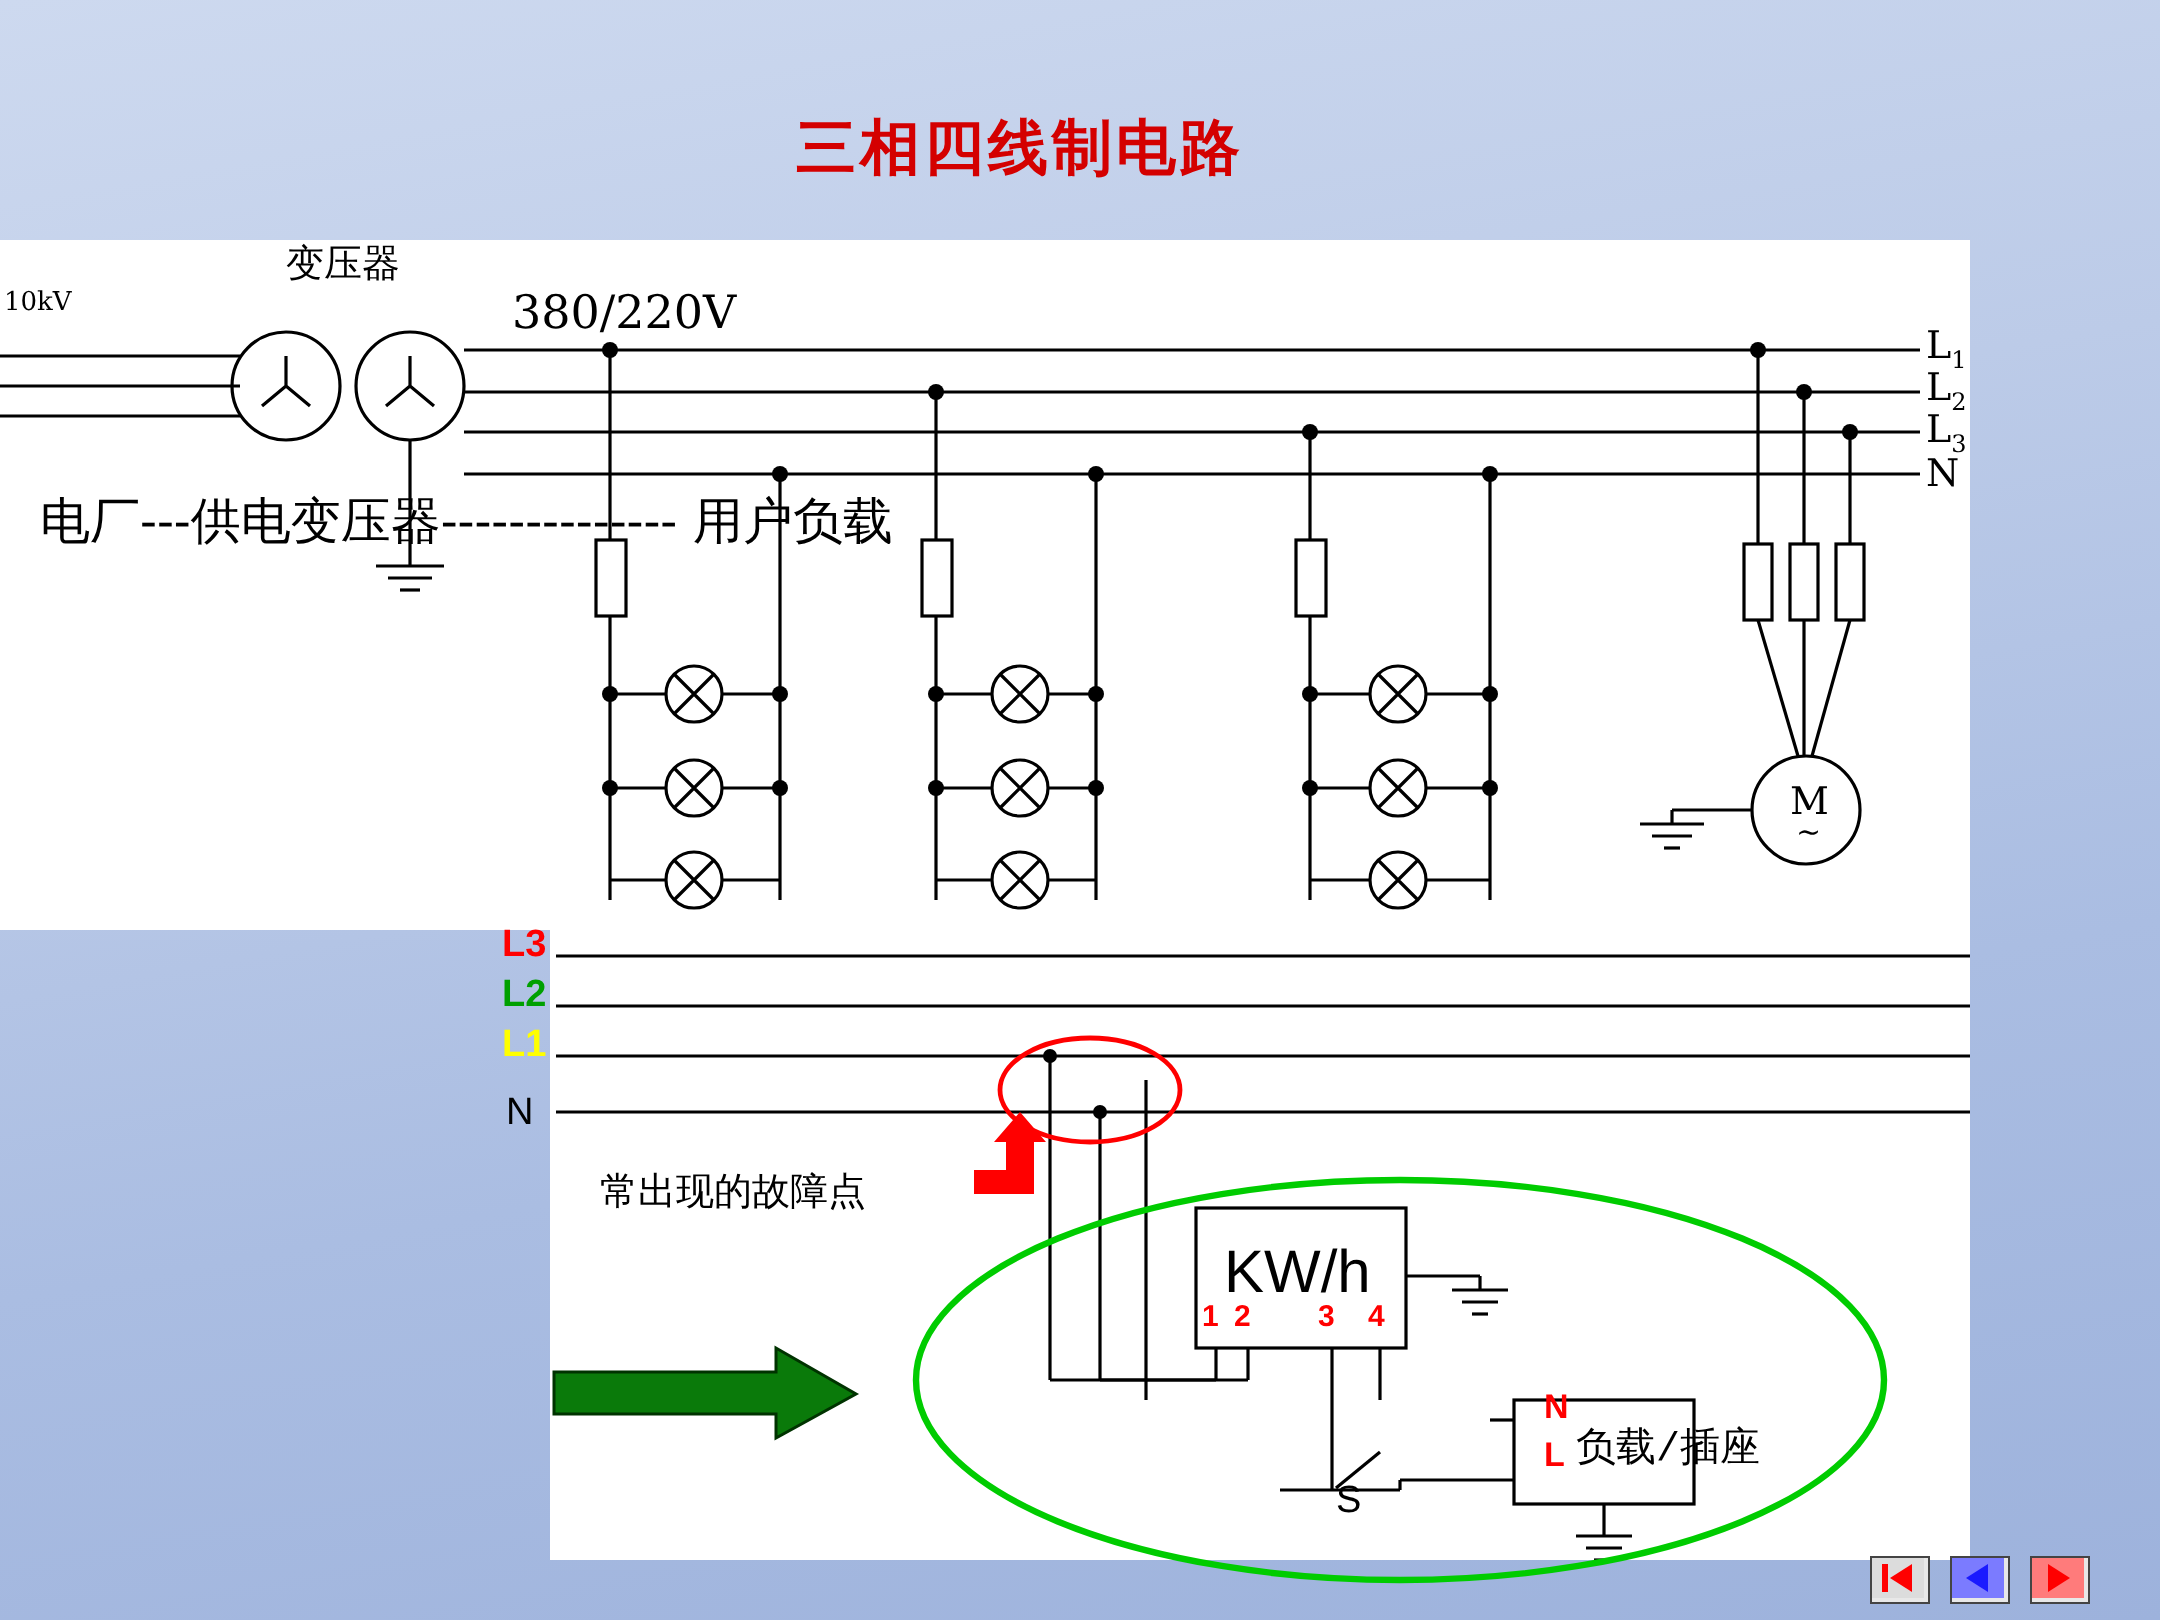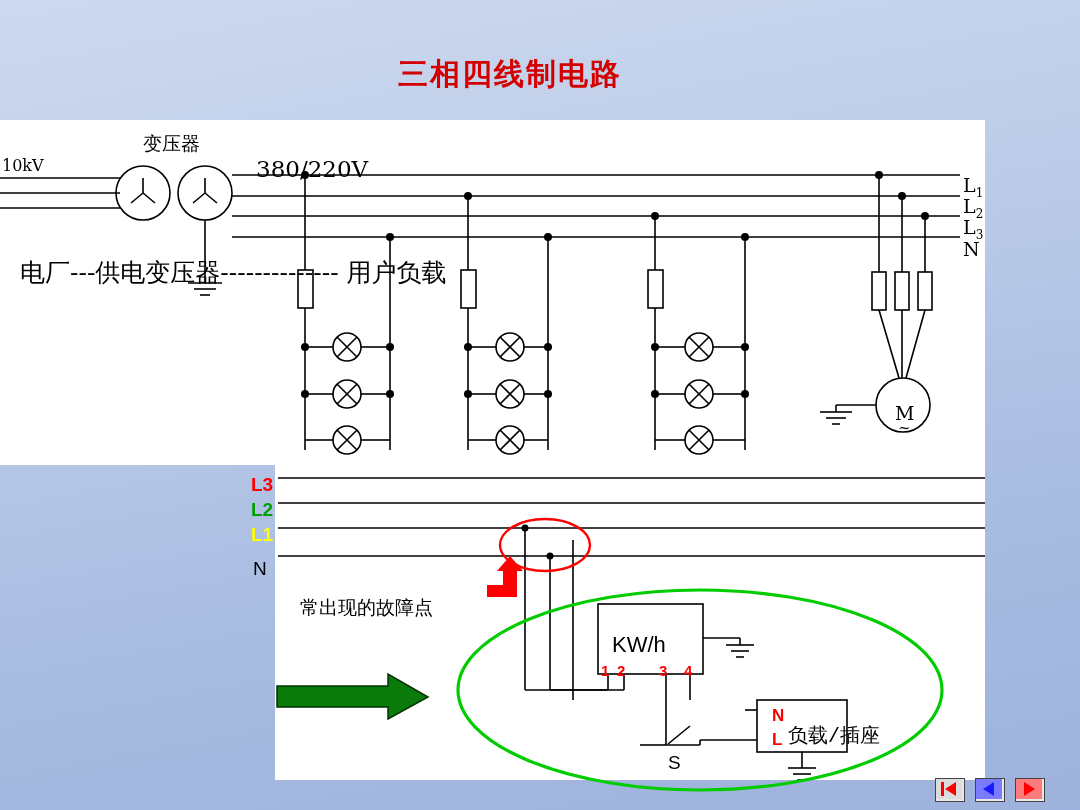--- a/index.html
+++ b/index.html
@@ -16,21 +16,21 @@
   .panel-top{
     position:absolute;left:0;top:120px;width:985px;height:345px;background:#ffffff;
   }
   .panel-bottom{
     position:absolute;left:275px;top:465px;width:710px;height:315px;background:#ffffff;
   }
   .svgwrap{position:absolute;left:0;top:0;width:1080px;height:810px;}
   .navbtn{position:absolute;bottom:8px;width:28px;height:22px;border:1px solid #444;}
   .navbtn svg{display:block;}
   
-  .lbl{position:absolute;font-family:"DejaVu Serif","Liberation Serif",serif;color:#000;white-space:nowrap;margin-top:12px;}
+  .lbl{position:absolute;font-family:"DejaVu Serif","Liberation Serif",serif;color:#000;white-space:nowrap;}
   .lbl.sans{font-family:"Liberation Sans","DejaVu Sans",sans-serif;}
 </style>
 </head>
 <body>
 
 <div class="panel-top"></div>
 <div class="panel-bottom"></div>
 
 <div class="title">三相四线制电路</div>
 
@@ -208,21 +208,21 @@
   </g>
 
   <ellipse cx="700" cy="690" rx="242" ry="100" fill="none" stroke="#00cc00" stroke-width="3.2"></ellipse>
 
   <g>
     <path d="M277 686 L388 686 L388 674 L428 697 L388 719 L388 707 L277 707 Z" fill="#0a7a0a" stroke="#003300" stroke-width="1.5"></path>
   </g>
 </svg>
 </div>
 
-<div class="lbl" style="left:2px;top:144px;font-size:16px;">10kV</div>
+<div class="lbl" style="left:2px;top:144px;font-size:13px;">10kV</div>
 <div class="lbl" style="left:143px;top:119px;font-size:19px;">变压器</div>
 <div class="lbl" style="left:256px;top:144px;font-size:23px;">380/220V</div>
 <div class="lbl" style="left:20px;top:244px;font-size:25px;">电厂---供电变压器-------------- 用户负载</div>
 
 <div class="lbl" style="left:963px;top:162px;font-size:19px;">
   <span>L</span><sub style="font-size:12px;">1</sub>
 </div>
 <div class="lbl" style="left:963px;top:183px;font-size:19px;">
   <span>L</span><sub style="font-size:12px;">2</sub>
 </div>
@@ -234,21 +234,21 @@
 <div class="lbl" style="left:895px;top:390px;font-size:19px;">M</div>
 <div class="lbl" style="left:898px;top:407px;font-size:15px;">~</div>
 
 <div class="lbl sans" style="left:251px;top:462px;font-size:19px;font-weight:bold;color:#ff0000;">L3</div>
 <div class="lbl sans" style="left:251px;top:487px;font-size:19px;font-weight:bold;color:#00a000;">L2</div>
 <div class="lbl sans" style="left:251px;top:512px;font-size:19px;font-weight:bold;color:#ffff00;">L1</div>
 <div class="lbl sans" style="left:253px;top:546px;font-size:19px;color:#000;">N</div>
 
 <div class="lbl" style="left:300px;top:583px;font-size:19px;">常出现的故障点</div>
 
-<div class="lbl sans" style="left:612px;top:620px;font-size:22px;">KW/h</div>
+<div class="lbl sans" style="left:612px;top:620px;font-size:30px;">KW/h</div>
 <div class="lbl sans" style="left:601px;top:650px;font-size:15px;font-weight:bold;color:#ff0000;">1</div>
 <div class="lbl sans" style="left:617px;top:650px;font-size:15px;font-weight:bold;color:#ff0000;">2</div>
 <div class="lbl sans" style="left:659px;top:650px;font-size:15px;font-weight:bold;color:#ff0000;">3</div>
 <div class="lbl sans" style="left:684px;top:650px;font-size:15px;font-weight:bold;color:#ff0000;">4</div>
 
 <div class="lbl sans" style="left:668px;top:740px;font-size:19px;">S</div>
 
 <div class="lbl sans" style="left:772px;top:694px;font-size:17px;font-weight:bold;color:#ff0000;">N</div>
 <div class="lbl sans" style="left:772px;top:718px;font-size:17px;font-weight:bold;color:#ff0000;">L</div>
 <div class="lbl" style="left:788px;top:710px;font-size:20px;font-family:Liberation Mono, monospace;">负载/插座</div>

